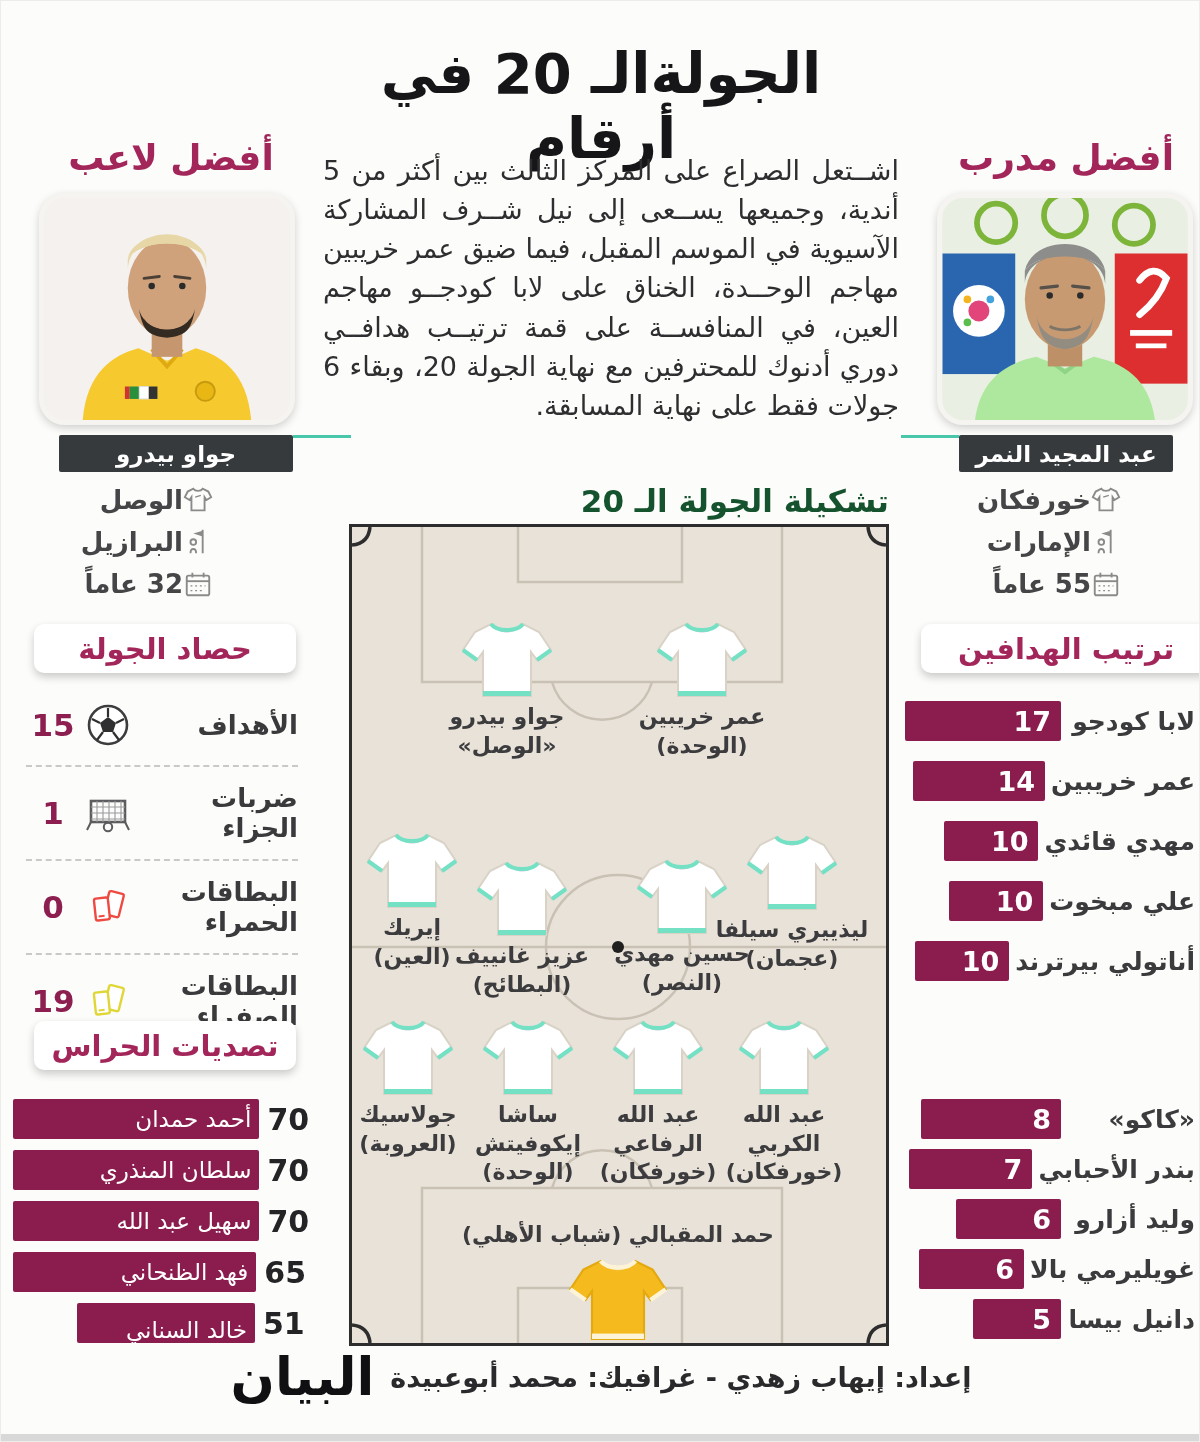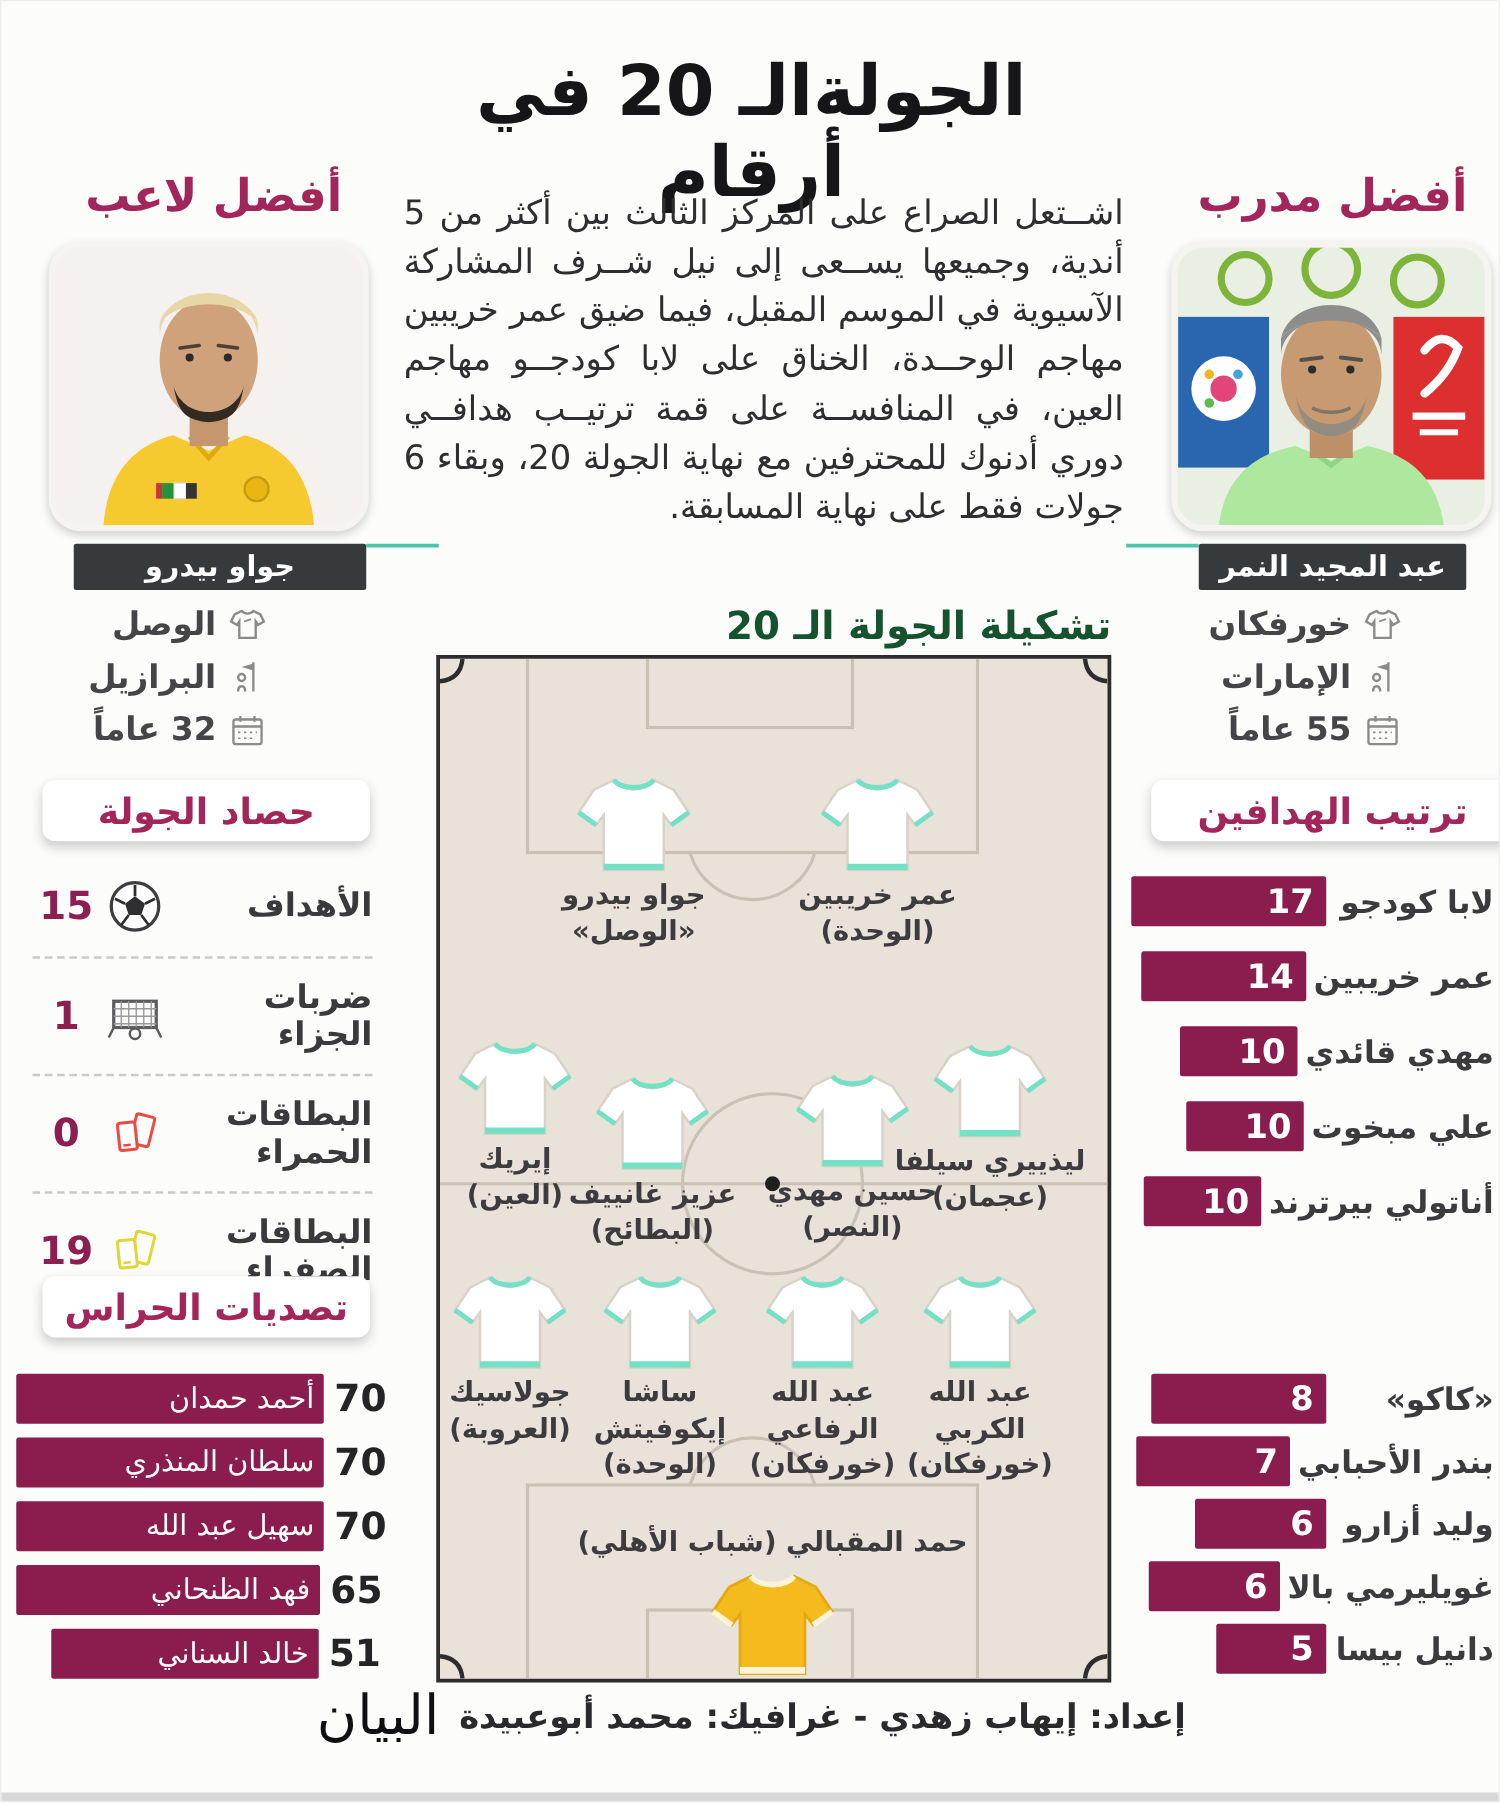--- a/index.html
+++ b/index.html
@@ -19,21 +19,21 @@
   .photo{position:absolute;width:256px;height:232px;border-radius:26px;overflow:hidden;background:#f3f0ed;
          box-shadow:0 3px 8px rgba(0,0,0,.18);border:5px solid #f6f4f1;box-sizing:border-box;}
   .photo svg{display:block;width:100%;height:100%;}
   .plate{position:absolute;height:37px;background:#363a3d;display:flex;align-items:center;justify-content:center;
          color:#fff;font-size:23px;font-weight:bold;direction:rtl;border-radius:2px;}
   .plate::after{content:'';position:absolute;top:0;width:58px;height:3px;background:#49c7ab;}
   .accent-right::after{right:-58px;}
   .accent-left::after{left:-58px;}
   
   .details{position:absolute;direction:rtl;display:flex;flex-direction:column;gap:8px;}
-  .detail-row{display:flex;align-items:center;gap:10px;font-size:26px;font-weight:bold;color:#454547;height:34px;}
+  .detail-row{display:flex;align-items:center;font-size:26px;font-weight:bold;color:#454547;height:34px;}
   .detail-icon{width:30px;height:30px;display:inline-flex;flex:0 0 auto;}
   .detail-icon svg{width:100%;height:100%;}
   
   #harvest-list{position:absolute;left:25px;top:684px;width:272px;direction:rtl;}
   .harvest-row{display:flex;align-items:center;padding:16px 0;}
   .harvest-row + .harvest-row{border-top:2px dashed #c9c9c9;}
   .harvest-label{flex:1;font-size:26px;font-weight:bold;color:#3a3a3c;}
   .harvest-icon{width:48px;height:48px;flex:0 0 auto;margin-left:4px;display:flex;align-items:center;justify-content:center;}
   .harvest-icon svg{width:46px;height:46px;}
   .harvest-value{width:54px;text-align:center;font-size:31px;font-weight:bold;color:#8d1e50;}
@@ -64,21 +64,21 @@
   .fplayer{position:absolute;width:96px;}
   .fplayer svg{display:block;width:96px;height:82px;}
   .p-label{position:absolute;width:156px;text-align:center;direction:rtl;font-size:22px;font-weight:bold;
            color:#3c3c3e;line-height:1.3;}
   .gk-shirt{position:absolute;width:104px;height:98px;}
   .gk-shirt svg{display:block;width:104px;height:98px;}
   
   .credits{position:absolute;left:200px;top:1350px;width:800px;display:flex;direction:rtl;align-items:center;
            justify-content:center;gap:16px;}
   .credits-text{font-size:27px;font-weight:bold;color:#2a2a2c;}
-  .brand{font-size:44px;font-weight:normal;color:#101012;line-height:1;}
+  .brand{font-size:52px;font-weight:bold;color:#101012;line-height:1;}
   .bottom-strip{position:absolute;left:0;bottom:0;width:100%;height:7px;background:#d8d8d8;}
 </style>
 </head>
 <body>
 
 <div class="canvas">
 
   <h1 class="main-title">الجولةالـ 20 في أرقام</h1>
   <p class="intro">اشــتعل الصراع على المركز الثالث بين أكثر من 5 أندية، وجميعها يســعى إلى نيل شــرف المشاركة الآسيوية في الموسم المقبل، فيما ضيق عمر خريبين مهاجم الوحــدة، الخناق على لابا كودجــو مهاجم العين، في المنافســة على قمة ترتيــب هدافــي دوري أدنوك للمحترفين مع نهاية الجولة 20، وبقاء 6 جولات فقط على نهاية المسابقة.</p>
 
@@ -362,21 +362,21 @@
         </div>
         <span class="save-val">70</span>
       </div>
       <div class="save-row">
         <div class="save-bar" style="width: 249px;">
           <span class="save-name">فهد الظنحاني</span>
         </div>
         <span class="save-val">65</span>
       </div>
       <div class="save-row">
-        <div class="save-bar" style="width: 214px;">
+        <div class="save-bar" style="width: 178px; align-items: flex-end;">
           <span class="save-name">خالد السناني</span>
         </div>
         <span class="save-val">51</span>
       </div>
     </div>
 
   <div class="formation-title">تشكيلة الجولة الـ 20</div>
   <div class="pitch">
     <svg class="pitch-lines" viewBox="0 0 534 816">
       <g fill="none" stroke="#c9c1b4" stroke-width="2.5">

